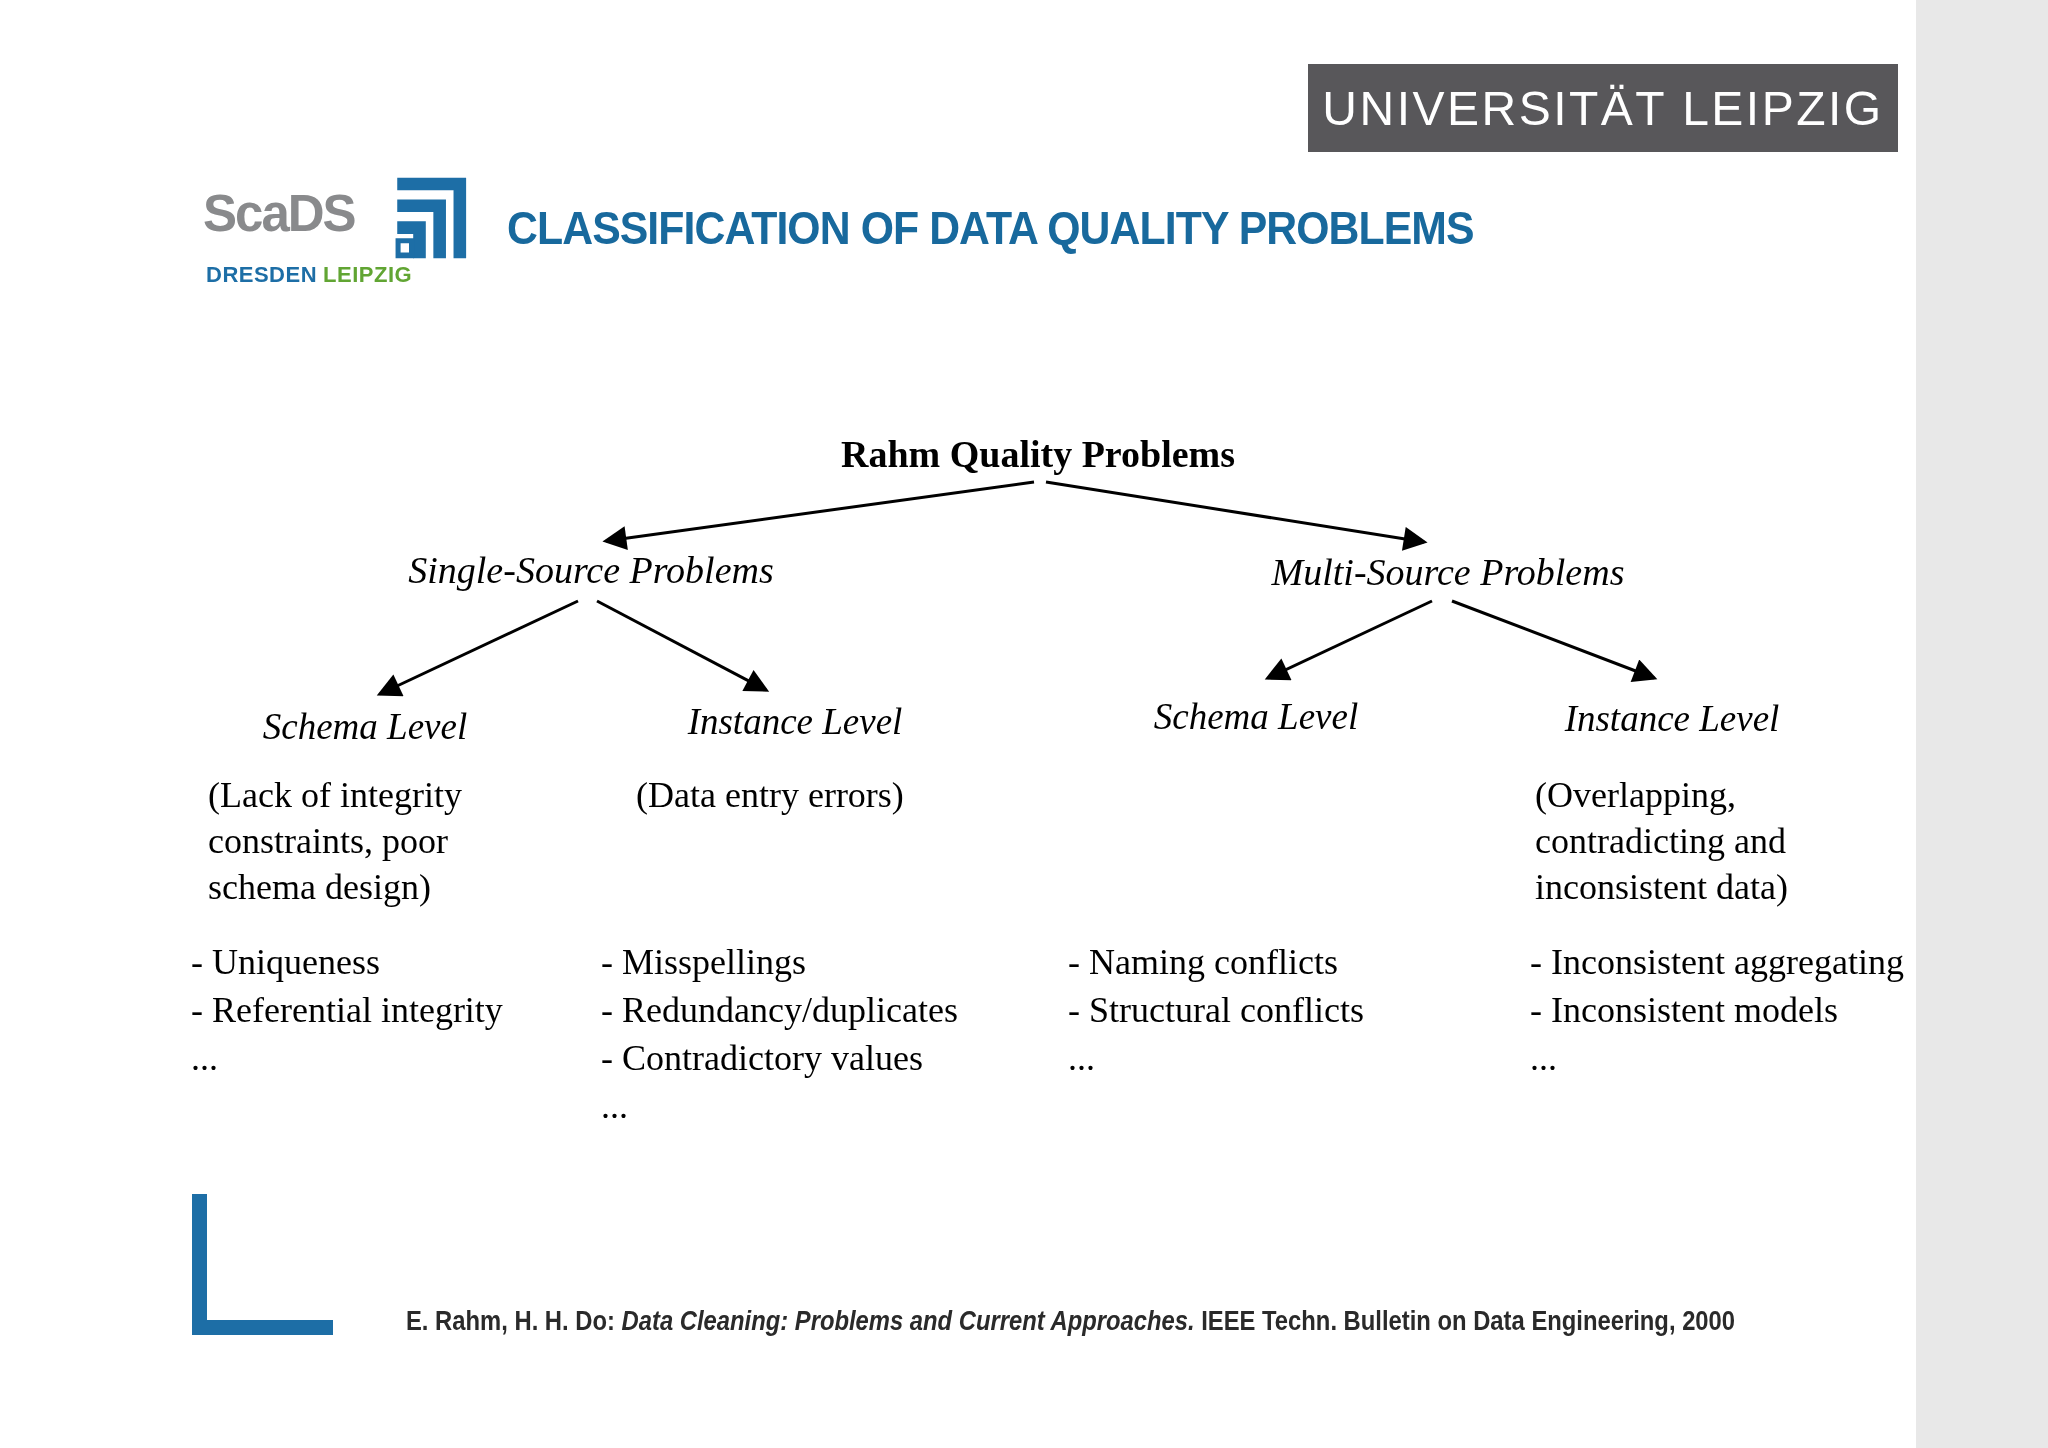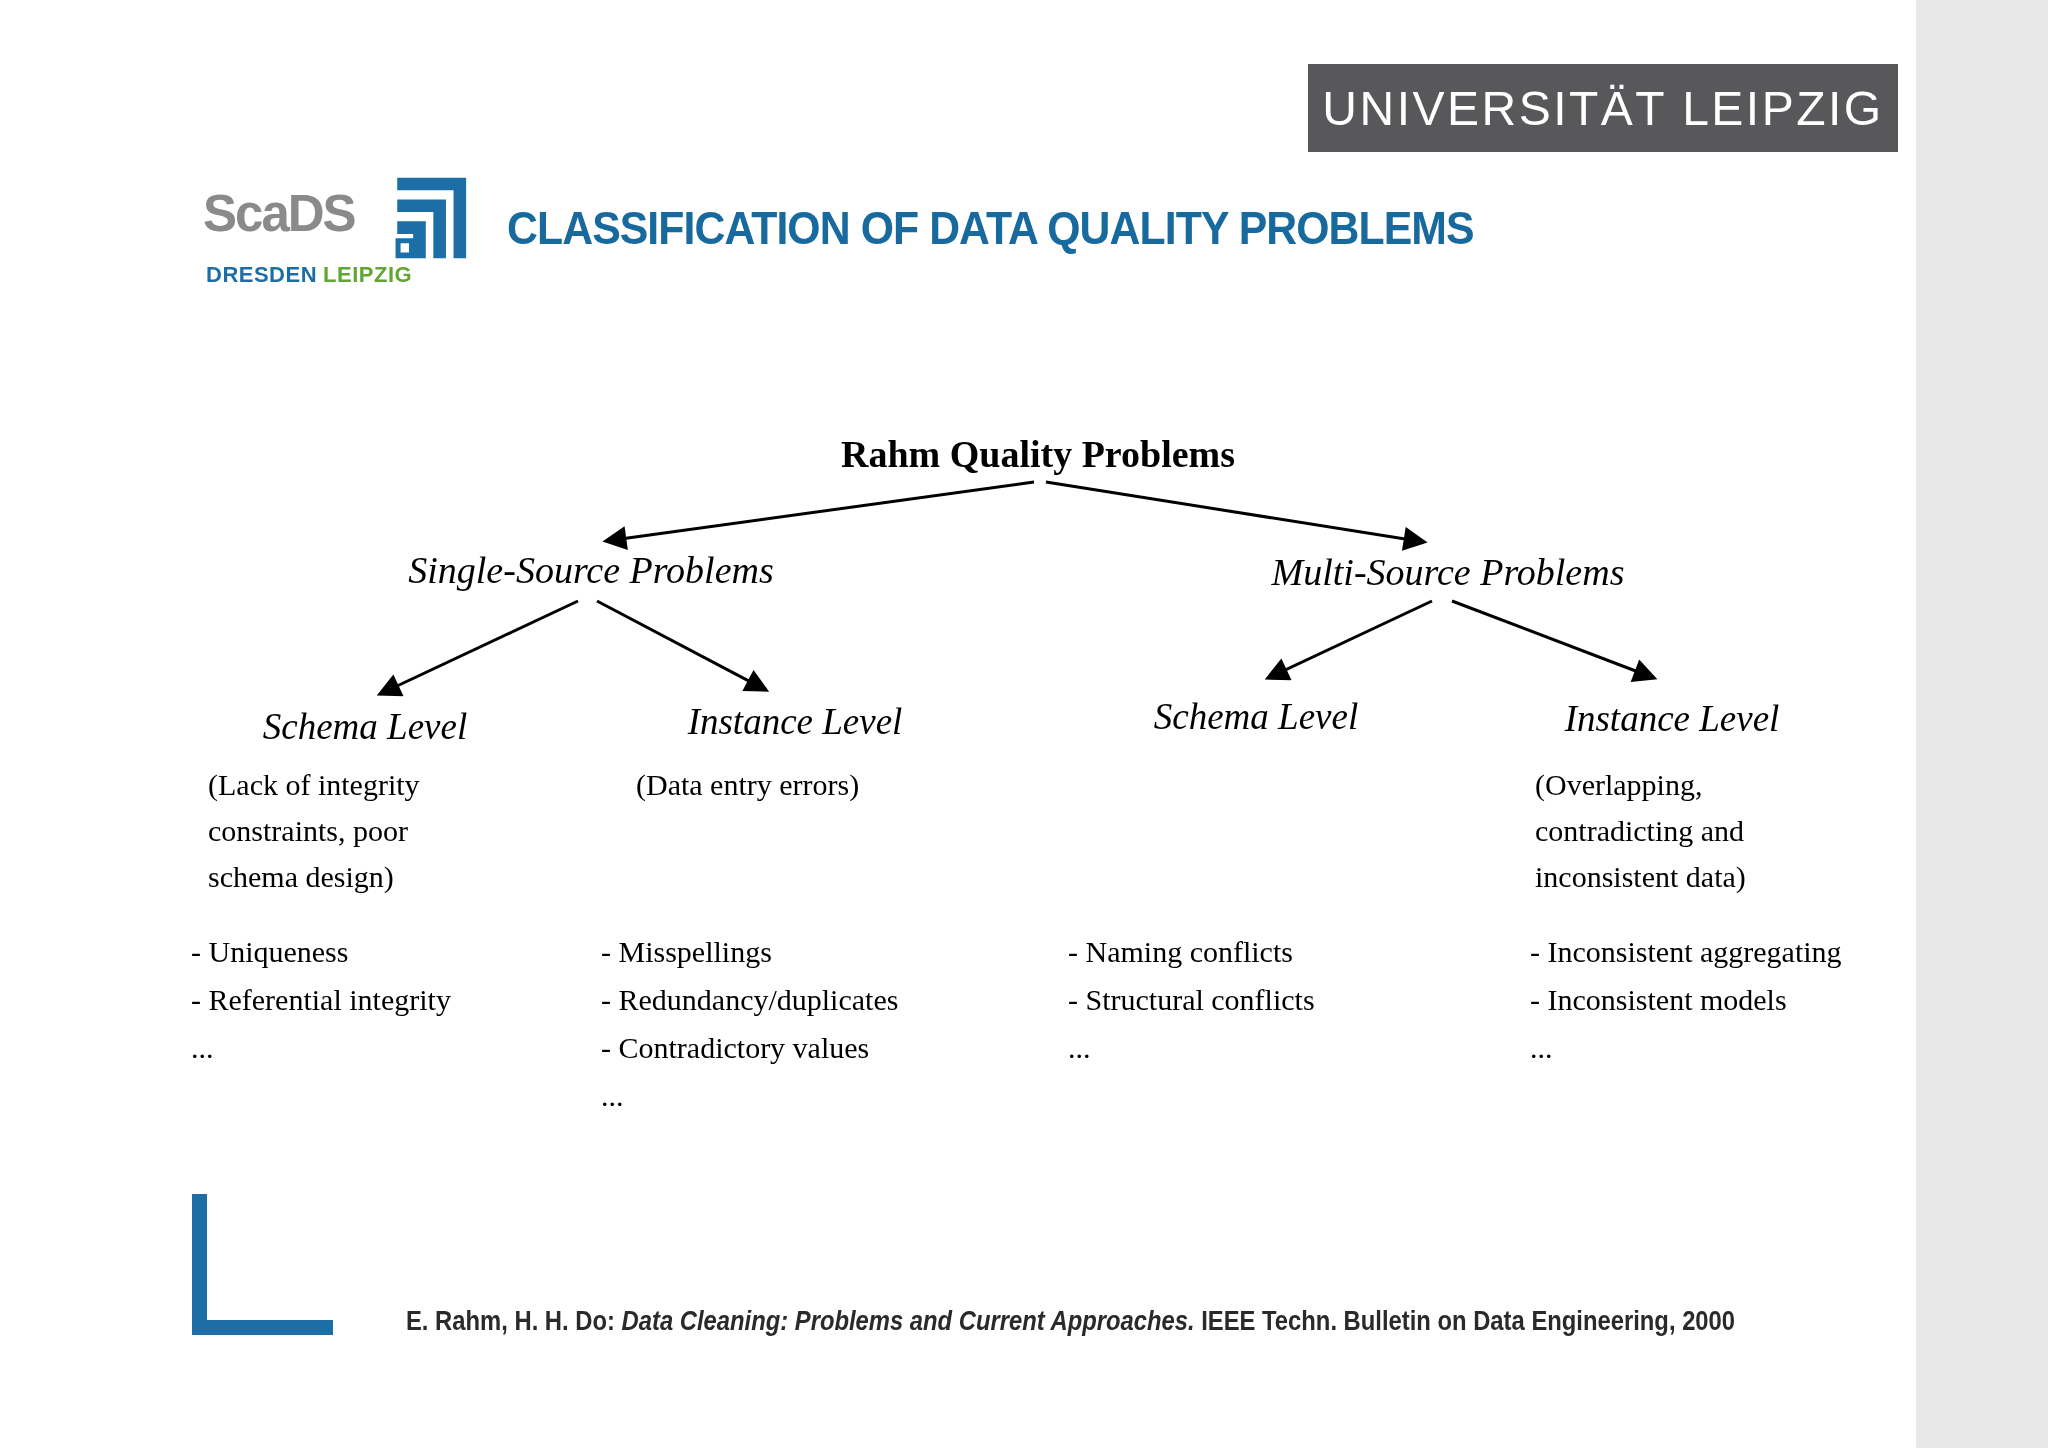--- a/index.html
+++ b/index.html
@@ -40,21 +40,21 @@
   .node{
     position:absolute;transform:translateX(-50%);
     font-family:"Liberation Serif",serif;color:#000;white-space:nowrap;line-height:1.15;
   }
   .node-root{font-size:38px;font-weight:700;}
   .node-l2{font-size:38px;font-style:italic;}
   .node-l3{font-size:37px;font-style:italic;}
   .desc,.items{
     position:absolute;
     font-family:"Liberation Serif",serif;color:#000;
-    font-size:30px;white-space:pre-line;
+    font-size:36px;white-space:pre-line;margin-top:10px;
   }
   .desc{line-height:46px;}
   .items{line-height:48px;}
   
   .corner-v{position:absolute;left:192px;top:1194px;width:15px;height:141px;background:#1d6ea6;}
   .corner-h{position:absolute;left:192px;top:1320px;width:141px;height:15px;background:#1d6ea6;}
   .citation{
     position:absolute;left:406px;top:1305px;
     font-size:28px;font-weight:700;color:#2a2a2a;white-space:nowrap;
     transform:scaleX(.85);transform-origin:left center;

